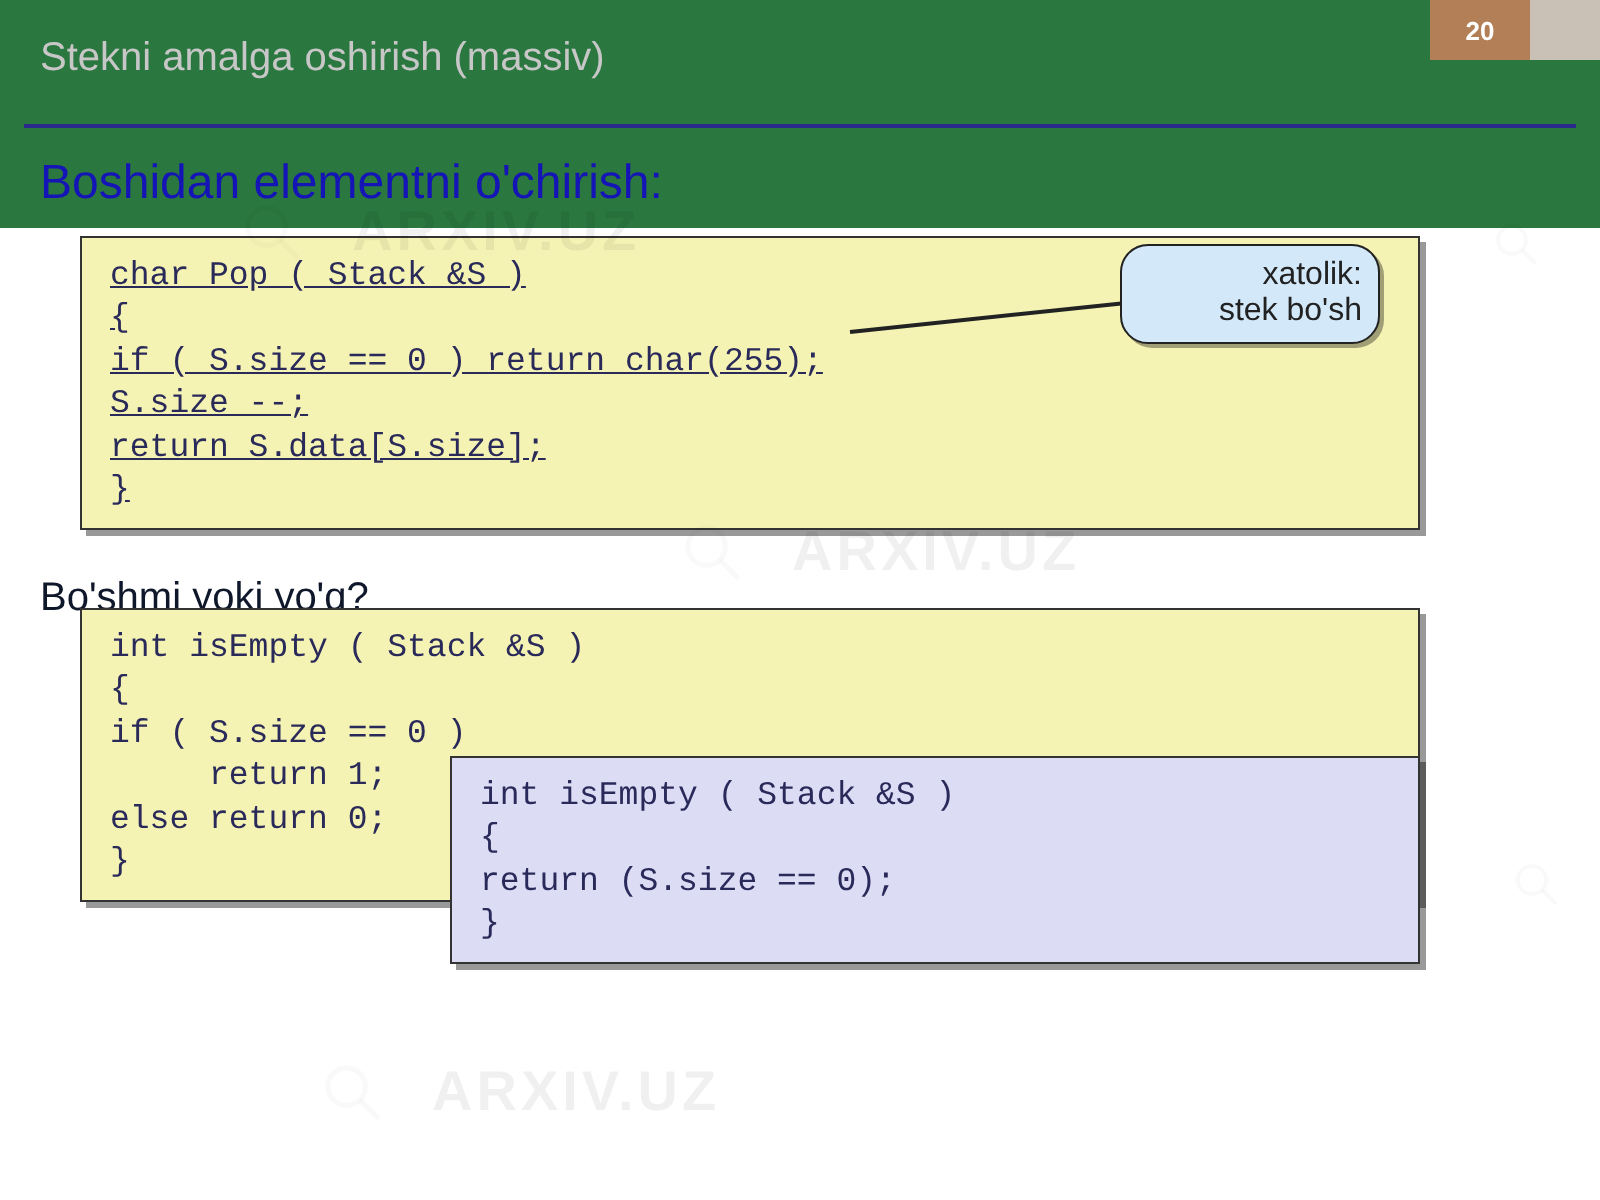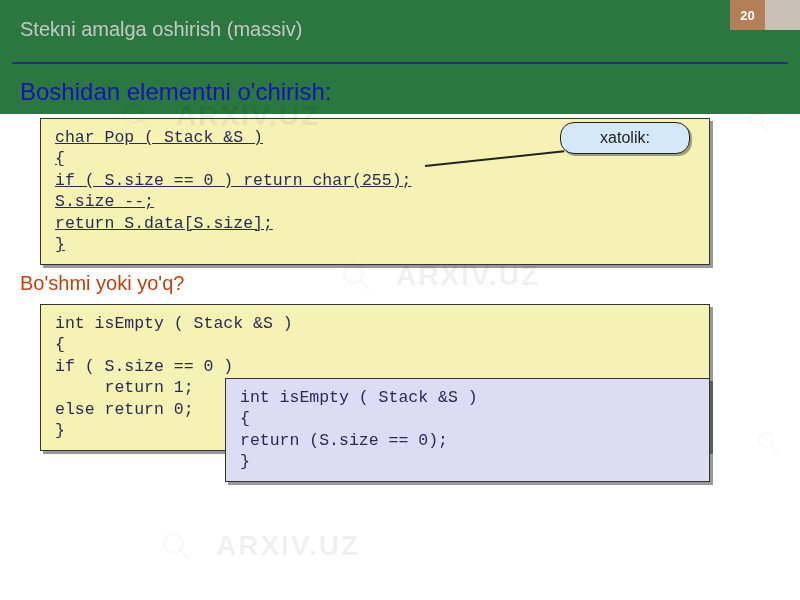--- a/index.html
+++ b/index.html
@@ -37,21 +37,21 @@
 
 .header-band {
 position: absolute;
 top: 0; left: 0; right: 0;
 height: 114px;
 background: #2a773f;
 }
 .page-num-box {
 position: absolute;
 top: 0; right: 35px;
-width: 35px; height: 30px;
+width: 50px; height: 30px;
 background: #b27f56;
 color: #fff;
 font-size: 13px;
 font-weight: bold;
 display: flex;
 align-items: center;
 justify-content: center;
 }
 .side-strip {
 position: absolute;
@@ -93,41 +93,41 @@
 text-decoration: underline;
 }
 .callout {
 position: absolute;
 top: 122px; left: 560px;
 width: 130px;
 background: #d3e8f9;
 border: 1px solid #222;
 border-radius: 14px;
 padding: 6px 8px;
-text-align: center;
+text-align: right;
 font-size: 16px;
 color: #222;
 box-shadow: 2px 2px 0 rgba(0,0,0,0.35);
 z-index: 5;
 }
 .callout-line {
 position: absolute;
 top: 165px; left: 425px;
 width: 140px;
 height: 2px;
 background: #222;
 transform: rotate(-6deg);
 transform-origin: left center;
 z-index: 4;
 }
 .section2 {
 position: absolute;
-top: 272px; left: 20px;
+top: 288px; left: 20px;
 font-size: 20px;
-color: #c2410c;
+color: #0f172a;
 }
 .codebox2 {
 position: absolute;
 top: 304px; left: 40px;
 width: 670px;
 background: #f5f3b4;
 border: 1px solid #333;
 box-shadow: 3px 3px 0 rgba(0,0,0,0.4);
 padding: 8px 14px;
 font-family: "Courier New", monospace;
@@ -167,20 +167,21 @@
 <pre class="codebox1">char Pop ( Stack &amp;S )
 {
 if ( S.size == 0 ) return char(255);
 S.size --;
 return S.data[S.size];
 }</pre>
 
 <div class="callout-line"></div>
 <div class="callout">
   <div>xatolik:</div>
+  <div>stek bo'sh</div>
 </div>
 
 <div class="section2">Bo'shmi yoki yo'q?</div>
 
 <pre class="codebox2">int isEmpty ( Stack &amp;S )
 {
 if ( S.size == 0 )
      return 1;
 else return 0;
 }</pre>

